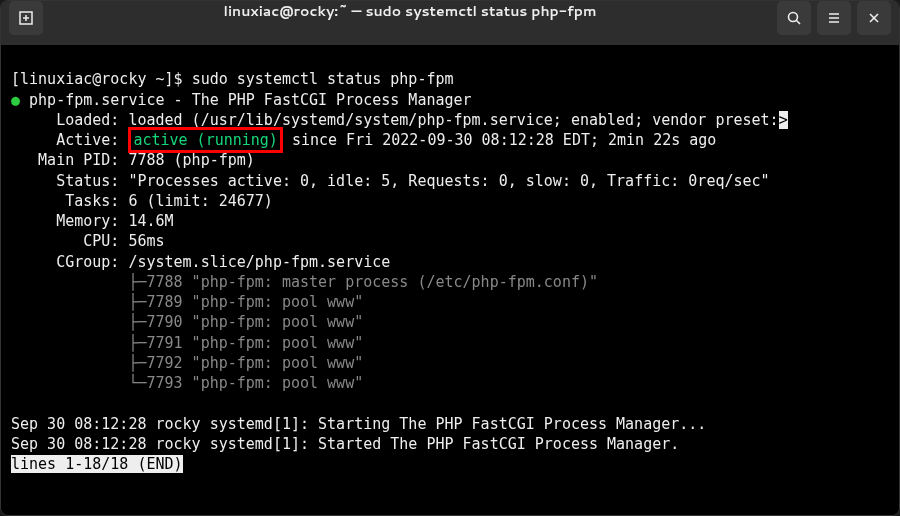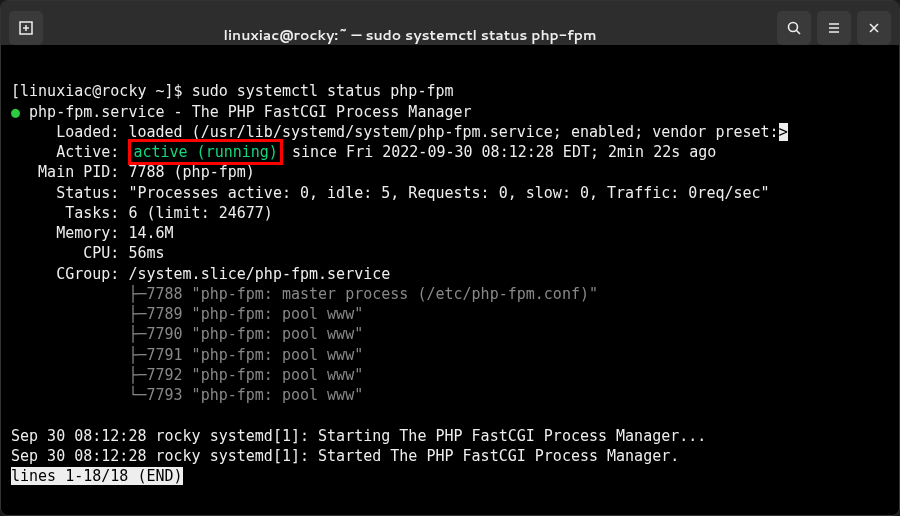--- a/index.html
+++ b/index.html
@@ -9,21 +9,21 @@
       width: 900px;
       height: 516px;
       overflow: hidden;
       border: 1px solid #333;
       border-radius: 8px;
     }
     .titlebar {
       background: #2d2d2d;
       height: 44px;
       display: flex;
-      align-items: flex-end;
+      align-items: flex-start;
       padding: 0 8px;
       gap: 8px;
     }
     .titlebar-btn {
       width: 34px;
       height: 34px;
       background: #3a3a3a;
       border: none;
       border-radius: 5px;
       display: flex;
@@ -38,21 +38,21 @@
       text-align: center;
       color: #eee;
       font-family: 'Cantarell', 'DejaVu Sans', sans-serif;
       font-size: 14px;
       font-weight: bold;
     }
     .titlebar-right { display: flex; gap: 6px; }
     .terminal {
       background: #000;
       color: #eee;
-      padding: 16px 10px;
+      padding: 4px 10px;
       font-size: 15px;
       line-height: 1.35;
       height: calc(100% - 44px);
       white-space: pre;
       overflow: hidden;
     }
     .boldgreen { color: #15d67b; font-weight: normal; }
     .grey { color: #888; }
     .dot-active { color: #2ecc40; }
     .highlight-box {

